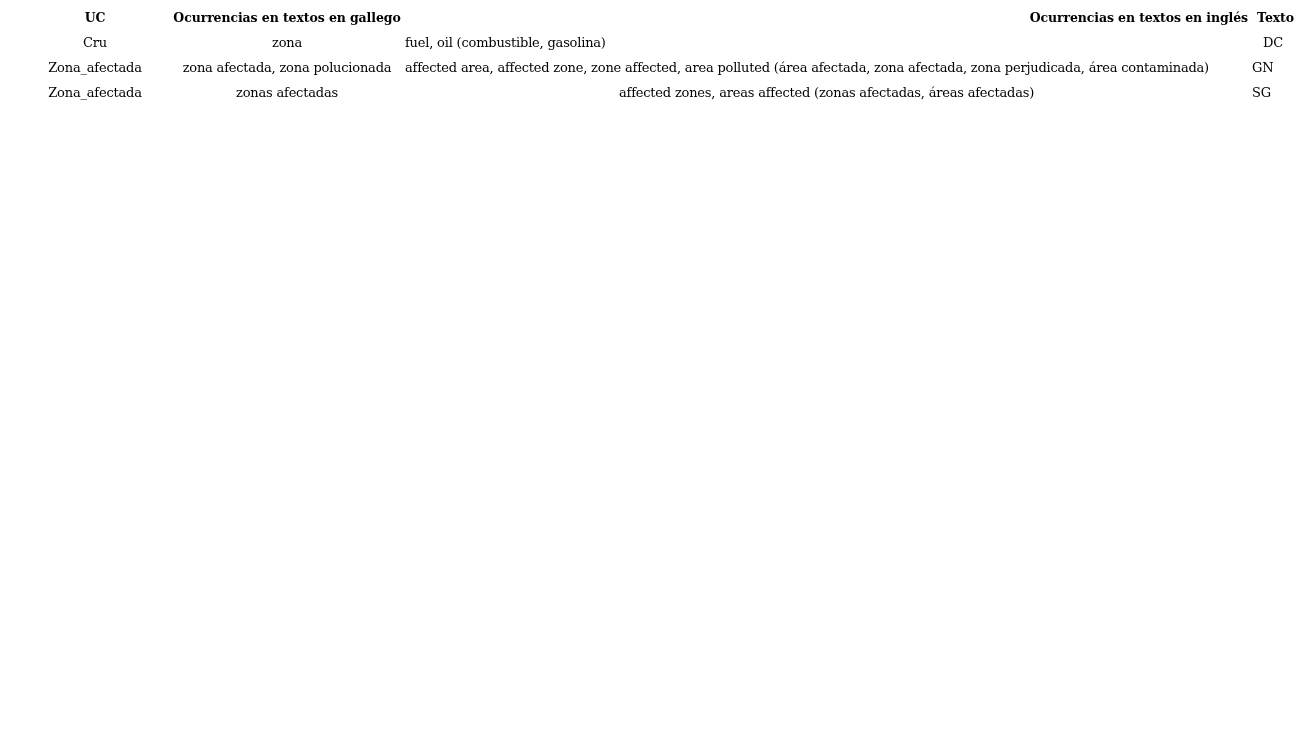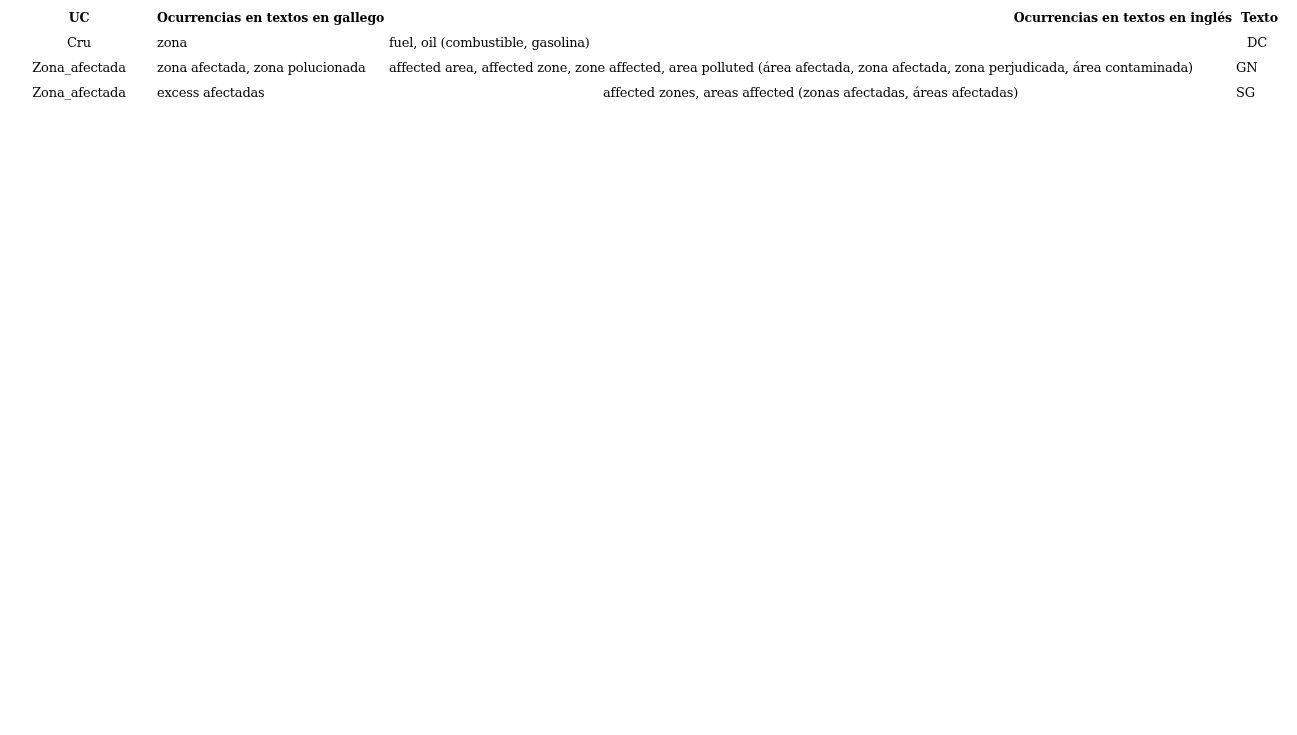--- a/index.html
+++ b/index.html
@@ -9,40 +9,40 @@
       width: 1297px;
       height: 735px;
       overflow: hidden;
     }
     body {
       font-family: "DejaVu Serif", "Liberation Serif", serif;
       color: #000000;
     }
     table {
       position: absolute;
-      left: 3px;
+      left: 19px;
       top: 5px;
       border-collapse: collapse;
       font-size: 13px;
     }
     td, th {
       padding: 0 2px;
       height: 25px;
       white-space: nowrap;
       vertical-align: middle;
       letter-spacing: -0.2px;
     }
     th {
       font-family: "DejaVu Serif", serif;
       font-weight: bold;
       font-size: 12.5px;
       letter-spacing: -0.1px;
     }
     .c-uc { width: 148px; text-align: center; }
-    .c-gl { width: 228px; text-align: left; }
+    .c-gl { width: 228px; text-align: center; }
     .c-en { width: 843px; }
     .c-tx { width: 42px; }
     .left { text-align: left; margin-left: 20px; }
     .center { text-align: center; }
     th.c-en { text-align: right; }
     th.c-tx { text-align: right; }
   </style>
 </head>
 <body>
 
@@ -63,18 +63,18 @@
       <td class="c-tx center">DC</td>
     </tr>
     <tr>
       <td class="c-uc">Zona_afectada</td>
       <td class="c-gl">zona afectada, zona polucionada</td>
       <td class="c-en left">affected area, affected zone, zone affected, area polluted (área afectada, zona afectada, zona perjudicada, área contaminada)</td>
       <td class="c-tx left">GN</td>
     </tr>
     <tr>
       <td class="c-uc">Zona_afectada</td>
-      <td class="c-gl">excess afectadas</td>
+      <td class="c-gl">zonas afectadas</td>
       <td class="c-en center">affected zones, areas affected (zonas afectadas, áreas afectadas)</td>
       <td class="c-tx left">SG</td>
     </tr>
   </tbody>
 </table>
 
 </body></html>

